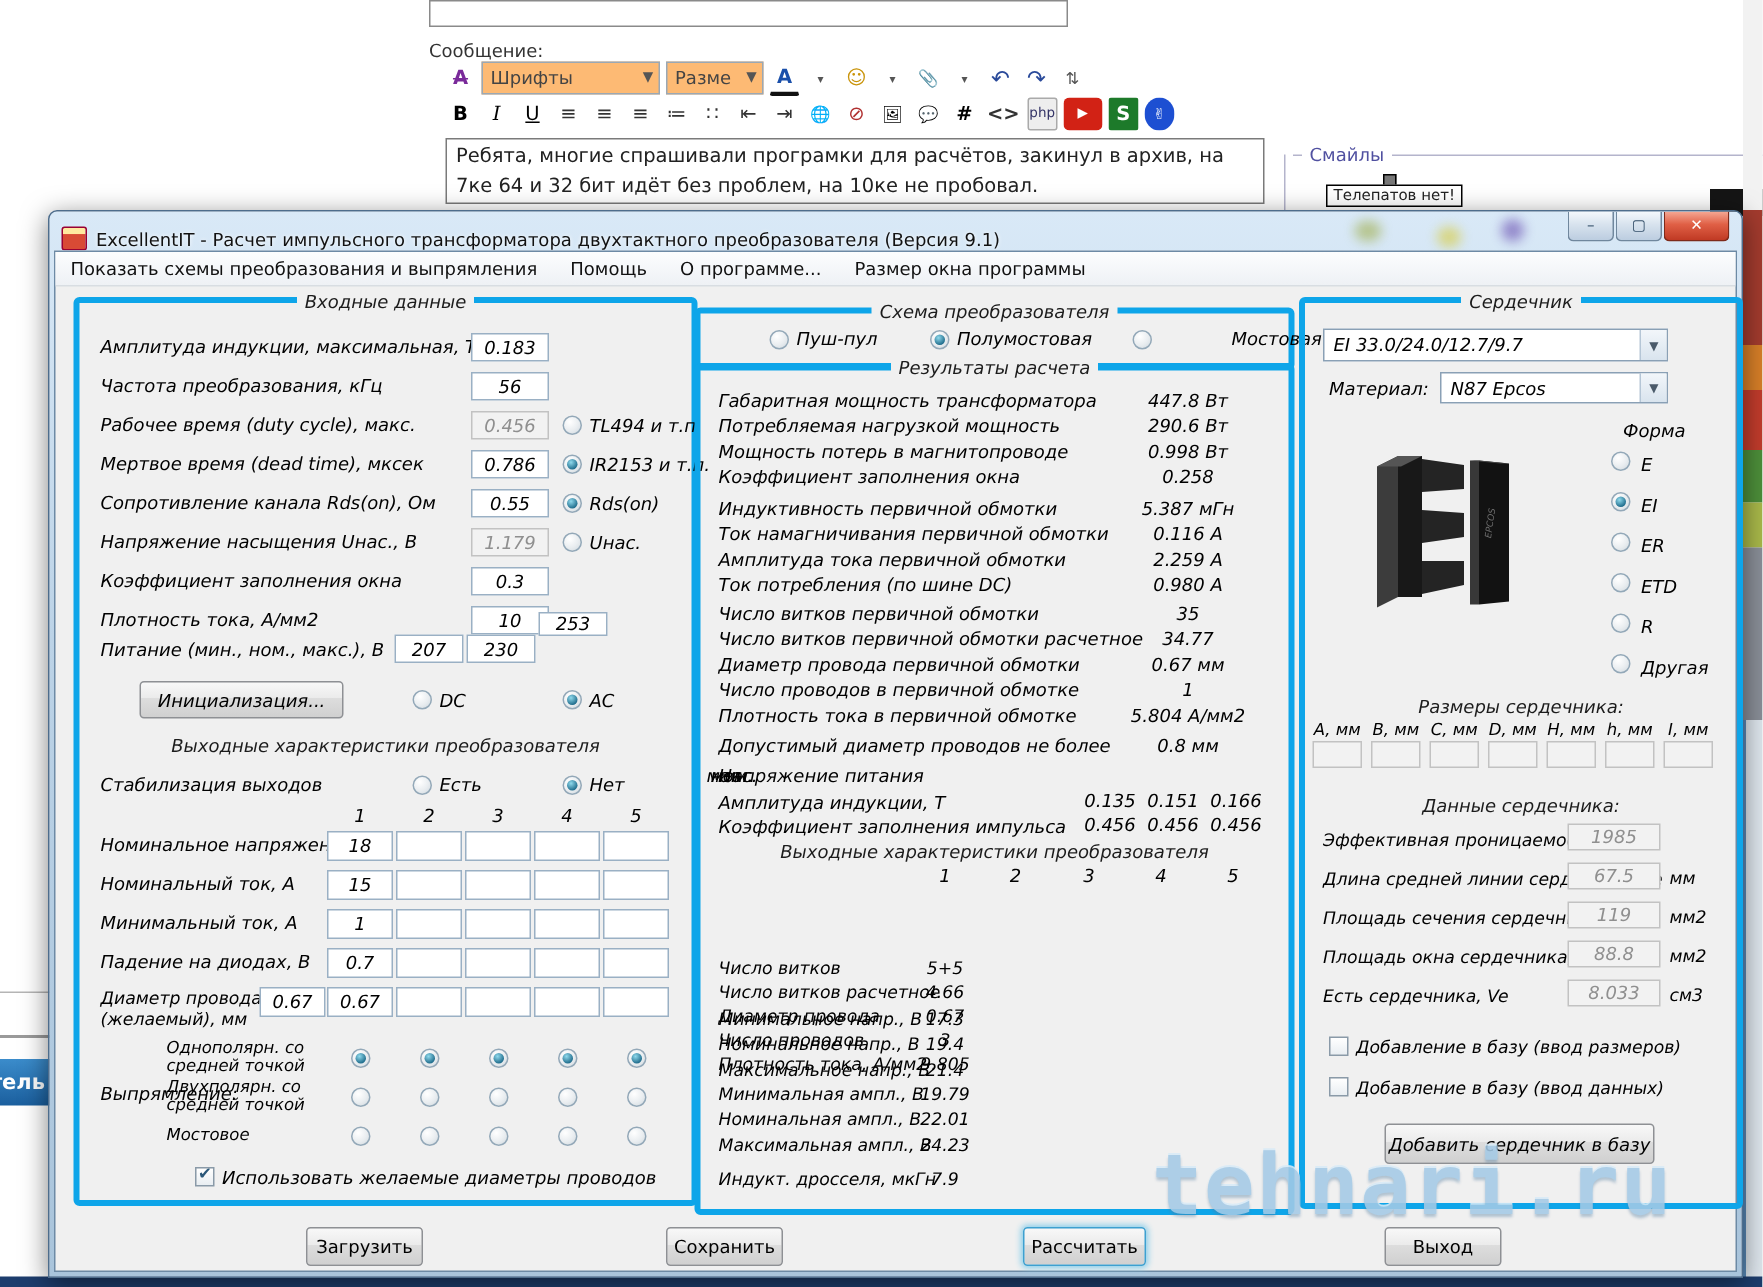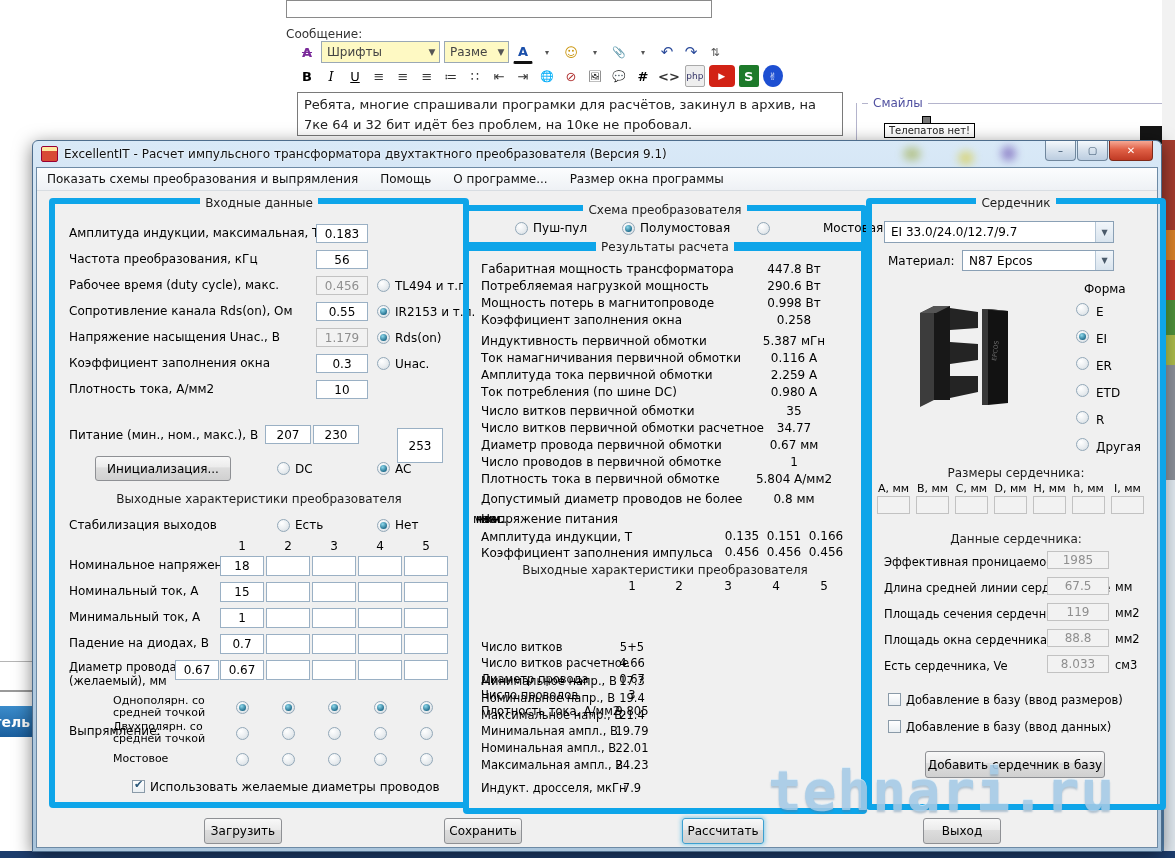--- a/index.html
+++ b/index.html
@@ -6,21 +6,21 @@
   body{width:1175px;height:858px;overflow:hidden;background:#fff;
        font-family:"DejaVu Sans","Liberation Sans",sans-serif;font-size:12px;color:#000;position:relative;}
   .abs{position:absolute;}
   
   .bg-topinput{left:286px;top:0;width:424px;height:16px;background:#fff;border:1px solid #8a8a8a;}
   .bg-msglabel{left:286px;top:27px;font-size:12px;color:#333;}
   .editor{left:297px;top:40px;width:548px;height:96px;}
   .tb-row{position:absolute;left:0;display:flex;align-items:center;gap:4px;height:24px;}
   .tbtn{height:20px;min-width:18px;display:flex;align-items:center;justify-content:center;
         border:1px solid transparent;border-radius:2px;font-size:13px;background:transparent;}
-  .combo-sm{height:20px;background:#fef9c3;border:1px solid #9aa8b5;display:flex;align-items:center;
+  .combo-sm{height:20px;background:#fdba74;border:1px solid #9aa8b5;display:flex;align-items:center;
         font-size:12px;color:#444;padding-left:5px;}
   .combo-sm .arr{margin-left:auto;width:14px;text-align:center;color:#555;font-size:9px;}
   .msgbox{position:absolute;left:0;top:52px;width:546px;height:44px;background:#fff;border:1px solid #7a7a7a;
         font-size:13px;color:#222;line-height:20px;padding:2px 6px;box-sizing:border-box;}
   .smilies-line{left:862px;top:103px;width:313px;height:1px;background:#b4b4cc;}
   .smilies-vline{left:856px;top:103px;width:1px;height:37px;background:#b4b4cc;}
   .smilies-legend{left:868px;top:96px;background:#fff;padding:0 5px;color:#5050a0;font-size:12px;}
   .tooltip{left:884px;top:123px;background:#fff;border:1px solid #000;font-size:10px;padding:1px 4px;color:#222;}
   .tip-handle{left:922px;top:116px;width:7px;height:7px;background:#777;border:1px solid #000;}
   .blackcorner{left:1140px;top:126px;width:35px;height:18px;background:#151515;}
@@ -28,35 +28,35 @@
   .rs-seg{position:absolute;left:0;width:13px;}
   .left-line1{left:0;top:661px;width:33px;height:1px;background:#b5b5b5;}
   .left-line2{left:0;top:690px;width:33px;height:2px;background:#9a9a9a;}
   .left-tab{left:0;top:706px;width:33px;height:31px;background:linear-gradient(#3b8ccb,#1b5f9e);
         color:#fff;font-weight:bold;font-size:14px;display:flex;align-items:center;justify-content:flex-end;padding-right:3px;box-sizing:border-box;}
   .bottom-bar{left:0;top:851px;width:1175px;height:7px;background:#1d3d6d;}
   
   .window{left:32px;top:140px;width:1130px;height:712px;border:1px solid #4e6d8c;border-radius:6px 6px 0 0;
         background:linear-gradient(#d9e9f7,#bcd3e7 40%,#a9c4db);box-sizing:border-box;
         box-shadow:0 4px 18px rgba(0,0,0,.5);z-index:5;}
-  .titlebar{position:absolute;left:0;top:0;right:0;height:26px;display:flex;align-items:center;padding-left:8px;overflow:hidden;}
+  .titlebar{position:absolute;left:0;top:0;right:0;height:26px;display:flex;align-items:flex-end;padding-left:8px;overflow:hidden;}
   .titlebar .t-text{font-size:12px;color:#111;margin-left:6px;white-space:nowrap;text-shadow:0 0 3px #fff;}
   .app-icon{width:15px;height:14px;border:1px solid #903;background:linear-gradient(#ffe9a0 30%,#d84a35 31%);border-radius:2px;}
   .blur-dot{position:absolute;border-radius:50%;filter:blur(4px);opacity:.55;}
   .winbtns{position:absolute;right:8px;top:0;display:flex;}
   .wbtn{width:29px;height:19px;border:1px solid #70879d;border-top:none;border-radius:0 0 4px 4px;
         background:linear-gradient(#f4f8fc,#d8e3ee 45%,#bccde0);display:flex;align-items:center;justify-content:center;
         font-size:10px;color:#35506a;margin-left:1px;}
   .wbtn.close{width:42px;background:linear-gradient(#f5a894,#e06046 45%,#c03a24);border-color:#7e2a1a;color:#fff;font-weight:bold;}
   .client{position:absolute;left:3px;right:3px;top:26px;bottom:3px;background:#f0f0f0;border:1px solid #6d8aa5;}
   .menubar{position:absolute;left:0;top:0;right:0;height:22px;background:linear-gradient(#fcfdfe,#eef1f5);
         border-bottom:1px solid #d8dde2;display:flex;align-items:center;padding-left:10px;gap:22px;}
   .menubar span{font-size:12px;color:#111;}
   
-  .gb{position:absolute;border:6px solid #0ea5e9;border-radius:4px;}
+  .gb{position:absolute;border:4px solid #0ea5e9;border-radius:4px;font-style:italic;}
   .gb .legend{position:absolute;top:-8px;left:0;right:0;text-align:center;font-size:12px;color:#1c1c1c;}
   .gb .legend span{background:#f0f0f0;padding:0 5px;}
   .lbl{position:absolute;font-size:12px;color:#000;white-space:nowrap;}
   .hdr{position:absolute;left:0;right:0;text-align:center;font-size:12px;color:#1c1c1c;}
   .tb{position:absolute;background:#fff;border:1px solid #9ab0c4;font-size:12px;display:flex;
       align-items:center;justify-content:center;color:#000;box-sizing:border-box;}
   .tb.dis{background:#f2f2f2;color:#8f8f8f;border-color:#c2c2c2;}
   .radio{position:absolute;width:13px;height:13px;border-radius:50%;box-sizing:border-box;
       background:radial-gradient(circle at 35% 30%,#fff,#e9edf0 55%,#cfd8de);border:1px solid #93a8b8;}
   .radio.on::after{content:'';position:absolute;left:2px;top:2px;right:2px;bottom:2px;border-radius:50%;
@@ -238,20 +238,24 @@
         </div>
           <div class="in-row">
           <span class="in-lbl">Частота преобразования, кГц</span>
           <span class="tb in-val">56</span>
         </div>
           <div class="in-row">
           <span class="in-lbl">Рабочее время (duty cycle), макс.</span>
           <span class="tb in-val dis">0.456</span>
         </div>
           <div class="in-row">
+          <span class="in-lbl">Мертвое время (dead time), мксек</span>
+          <span class="tb in-val">0.786</span>
+        </div>
+          <div class="in-row">
           <span class="in-lbl">Сопротивление канала Rds(on), Ом</span>
           <span class="tb in-val">0.55</span>
         </div>
           <div class="in-row">
           <span class="in-lbl">Напряжение насыщения Uнас., В</span>
           <span class="tb in-val dis">1.179</span>
         </div>
           <div class="in-row">
           <span class="in-lbl">Коэффициент заполнения окна</span>
           <span class="tb in-val">0.3</span>
@@ -278,21 +282,21 @@
         </span>
           <span class="srad">
           <span class="radio"></span>
           <span class="slbl">Uнас.</span>
         </span>
         </div>
 
       <span class="lbl" style="left:14px;top:224px;">Питание (мин., ном., макс.), В</span>
       <span class="tb" style="left:210px;top:221px;width:46px;height:19px;">207</span>
       <span class="tb" style="left:258px;top:221px;width:46px;height:19px;">230</span>
-      <span class="tb" style="left:306px;top:224px;width:46px;height:35px;margin-left:36px;">253</span>
+      <span class="tb" style="left:306px;top:206px;width:46px;height:16px;">253</span>
 
       <span class="btn" style="left:40px;top:252px;width:134px;height:23px;">Инициализация...</span>
       <span class="radio" style="left:222px;top:258px;"></span>
       <span class="lbl" style="left:240px;top:258px;">DC</span>
       <span class="radio on" style="left:322px;top:258px;"></span>
       <span class="lbl" style="left:340px;top:258px;">AC</span>
 
       <div class="hdr" style="top:288px;">Выходные характеристики преобразователя</div>
 
       <span class="lbl" style="left:14px;top:314px;">Стабилизация выходов</span>

